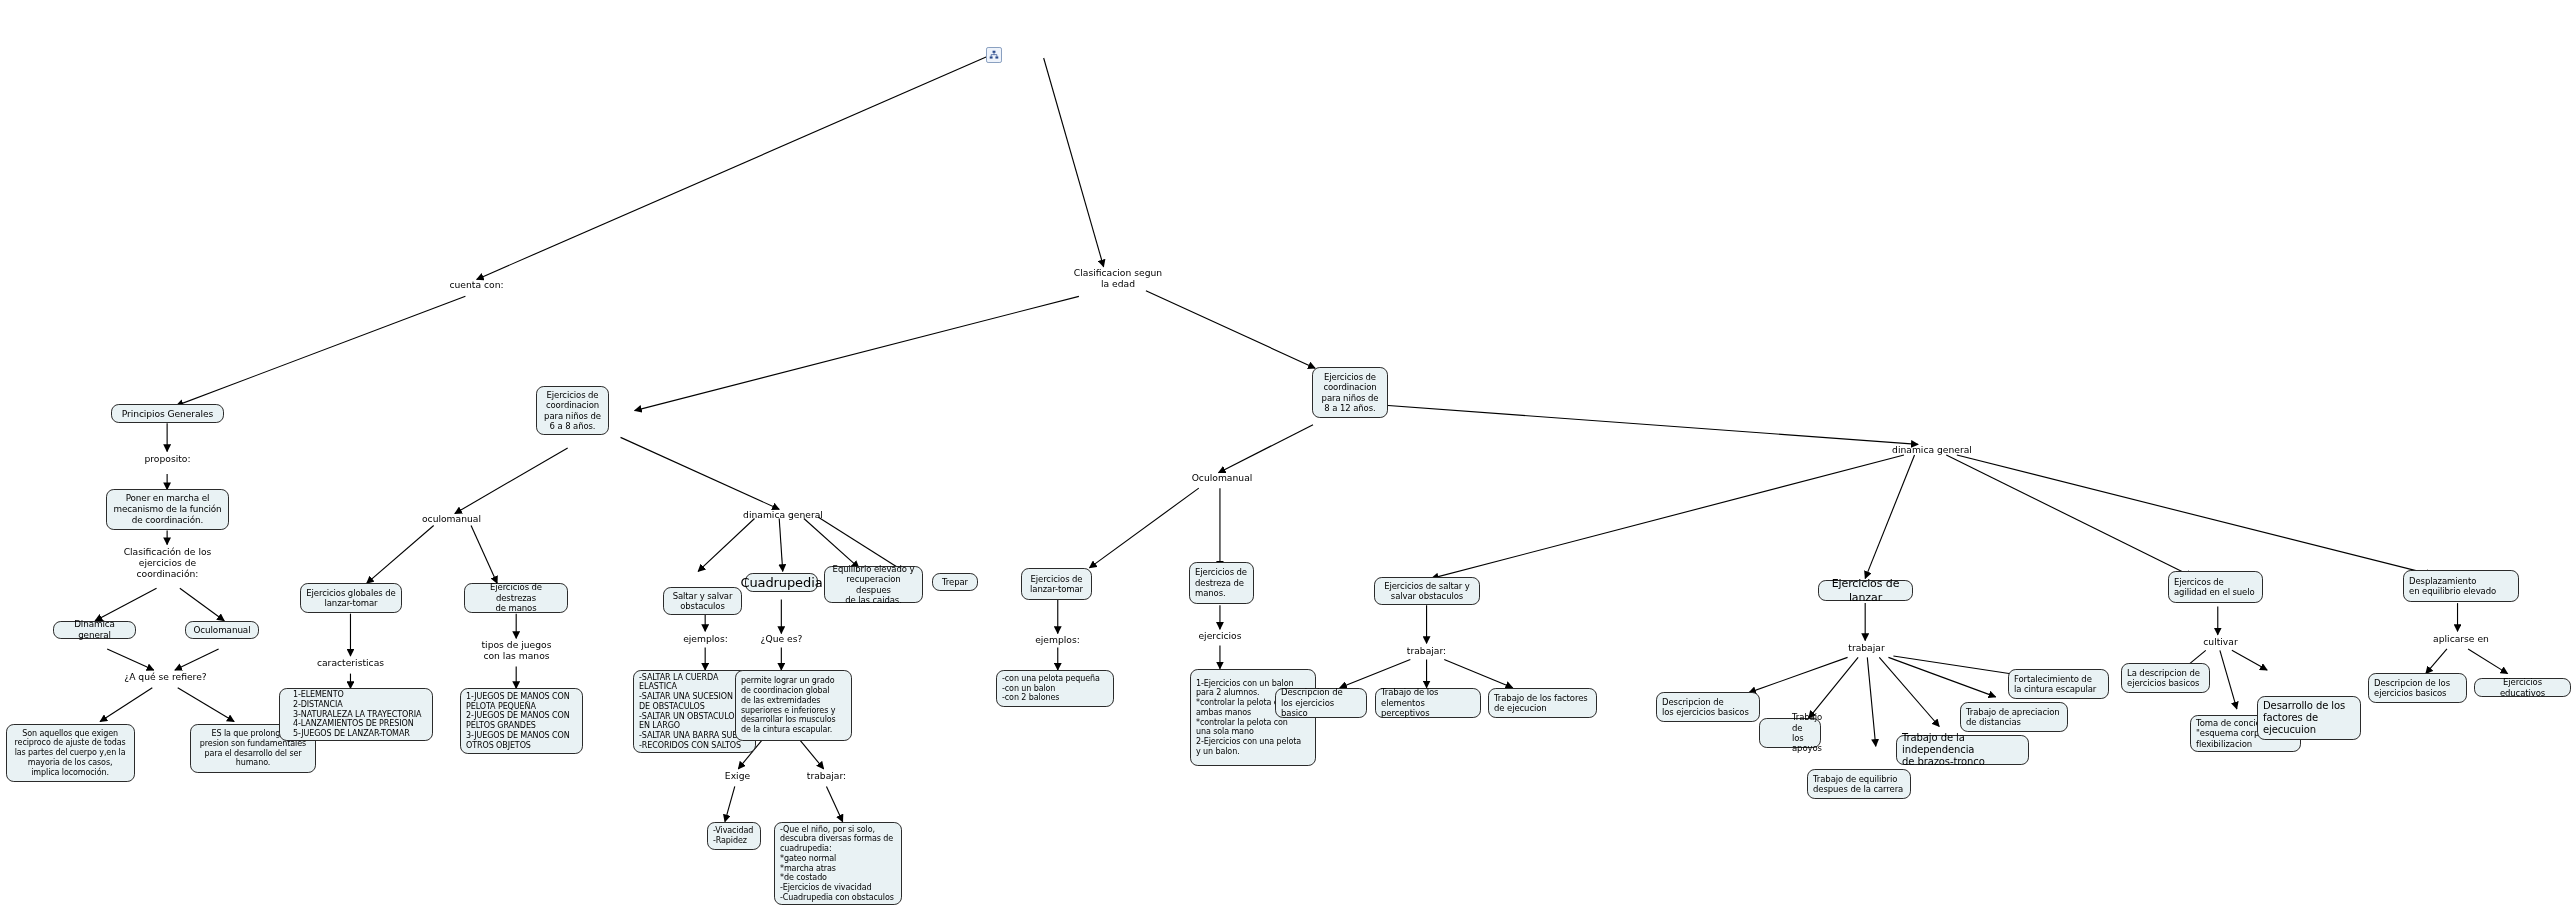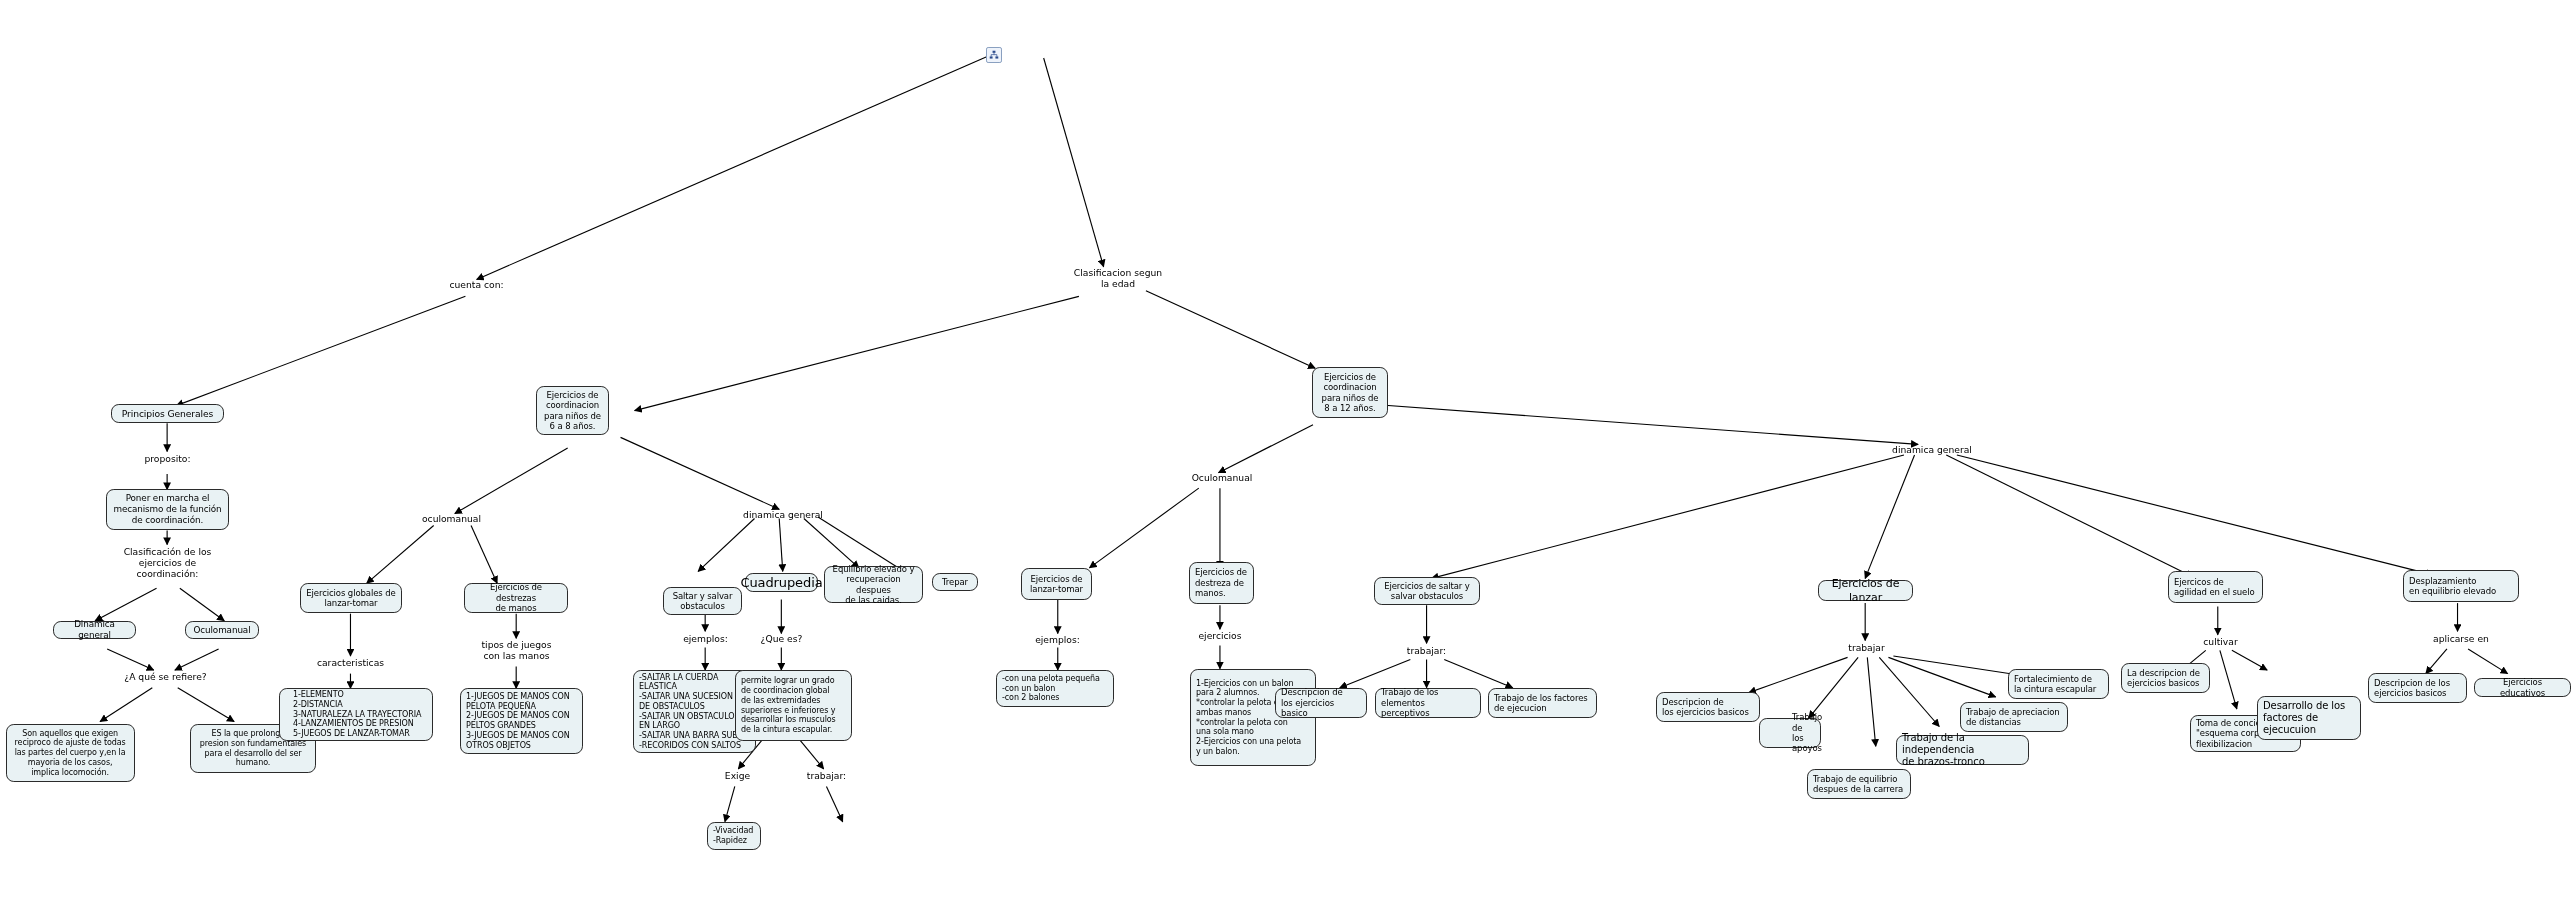--- a/index.html
+++ b/index.html
@@ -267,20 +267,28 @@
 -SALTAR UNA BARRA SUECA
 -RECORIDOS CON SALTOS</div>
   <div class="node left" style="left:735px;top:670px;width:117px;height:71px;font-size:8px;">permite lograr un grado
 de coordinacion global
 de las extremidades
 superiores e inferiores y
 desarrollar los musculos
 de la cintura escapular.</div>
   <div class="node left" style="left:707px;top:822px;width:54px;height:28px;font-size:8px;">-Vivacidad
 -Rapidez</div>
+  <div class="node left" style="left:774px;top:822px;width:128px;height:83px;font-size:8px;">-Que el niño, por si solo,
+descubra diversas formas de
+cuadrupedia:
+*gateo normal
+*marcha atras
+*de costado
+-Ejercicios de vivacidad
+-Cuadrupedia con obstaculos</div>
 
   <div class="node" style="left:1312px;top:367px;width:76px;height:51px;font-size:8.5px;">Ejercicios de
 coordinacion
 para niños de
 8 a 12 años.</div>
   <div class="node" style="left:1021px;top:568px;width:71px;height:32px;font-size:8.5px;">Ejercicios de
 lanzar-tomar</div>
   <div class="node left" style="left:1189px;top:562px;width:65px;height:42px;font-size:8.5px;">Ejercicios de
 destreza de
 manos.</div>

